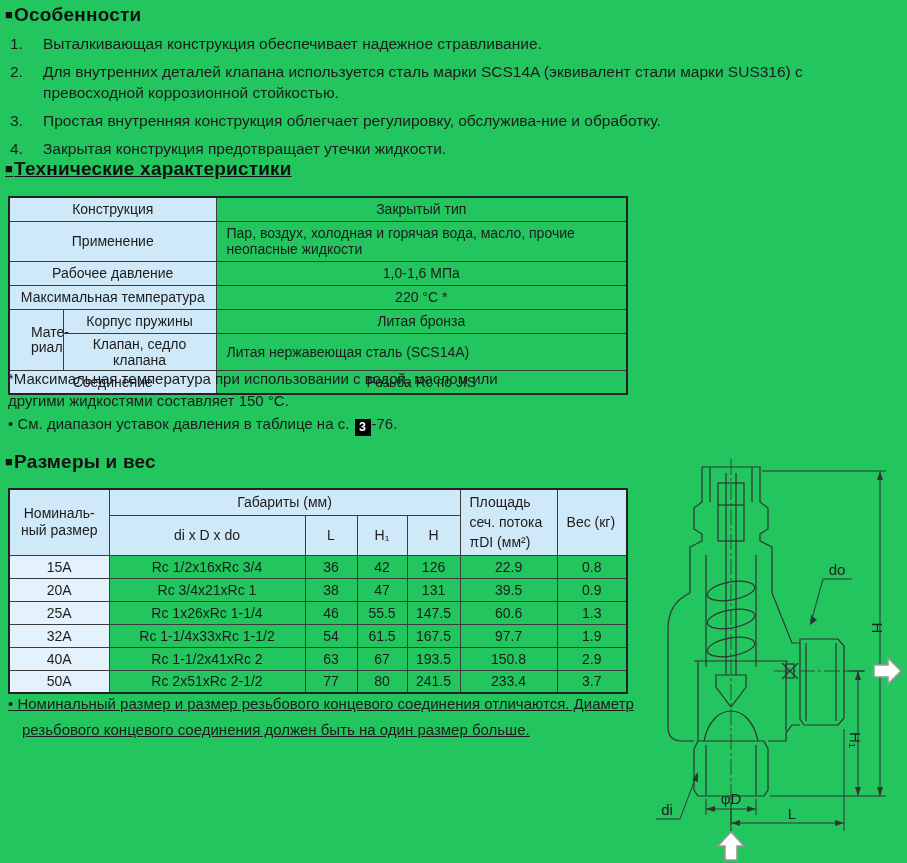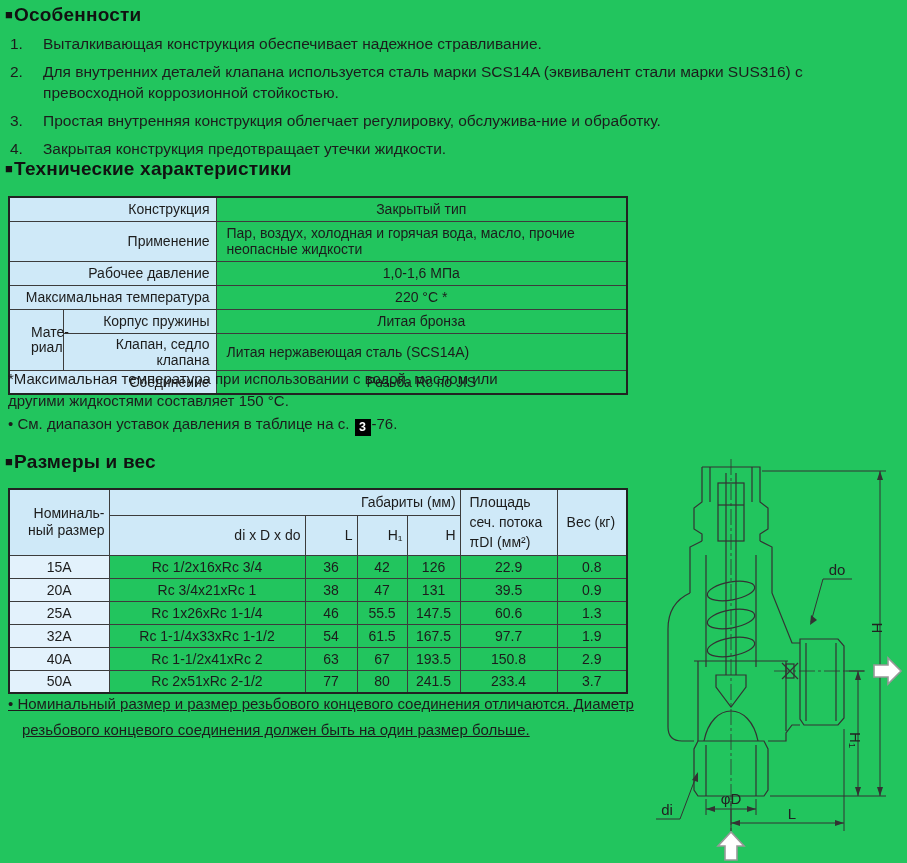--- a/index.html
+++ b/index.html
@@ -13,21 +13,21 @@
   
   .features-list { position:absolute; left:10px; top:33px; width:883px; font-size:15.5px; line-height:21px; }
   .feature-item { display:flex; margin-bottom:7px; }
   .feature-item .num { width:24px; flex:0 0 24px; }
   .feature-item .txt { flex:1;margin-left:9px; }
 
   
   table { border-collapse:collapse; table-layout:fixed; }
   td { border:1px solid #3c3c3c; font-size:14px; color:#1c1c1c; text-align:center; vertical-align:middle; padding:2px 6px; }
   .tbl { border:2px solid #222; }
-  .hdr { background:#cfe9f8;text-align:right; }
+  .hdr { background:#cfe9f8; }
   .lite { background:#e3f2fc; }
   td.left { text-align:left; padding-left:10px; }
 
   
   .specs-table { position:absolute; left:8px; top:196px; width:618px; }
   .specs-table td { height:24px; }
   .specs-table td.val-wide { height:40px; }
   .specs-table .mat-cell { width:54px; padding:2px 21px; line-height:15px; }
 
   
@@ -68,21 +68,21 @@
     <div class="feature-item">
       <span class="num">3.</span>
       <span class="txt">Простая внутренняя конструкция облегчает регулировку, обслужива-ние и обработку.</span>
     </div>
     <div class="feature-item">
       <span class="num">4.</span>
       <span class="txt">Закрытая конструкция предотвращает утечки жидкости.</span>
     </div>
   </div>
 
-  <div class="sec-heading" style="top:158px;"><span class="sq">■</span><span>Технические характеристики</span></div>
+  <div class="sec-heading" style="top:158px;text-decoration:underline;"><span class="sq">■</span><span>Технические характеристики</span></div>
 
   <table class="tbl specs-table">
     <colgroup>
         <col style="width:54px">
         <col style="width:153px">
         <col style="width:411px">
       </colgroup>
     <tbody>
         <tr>
       <td colspan="2" class="hdr">Конструкция</td>

